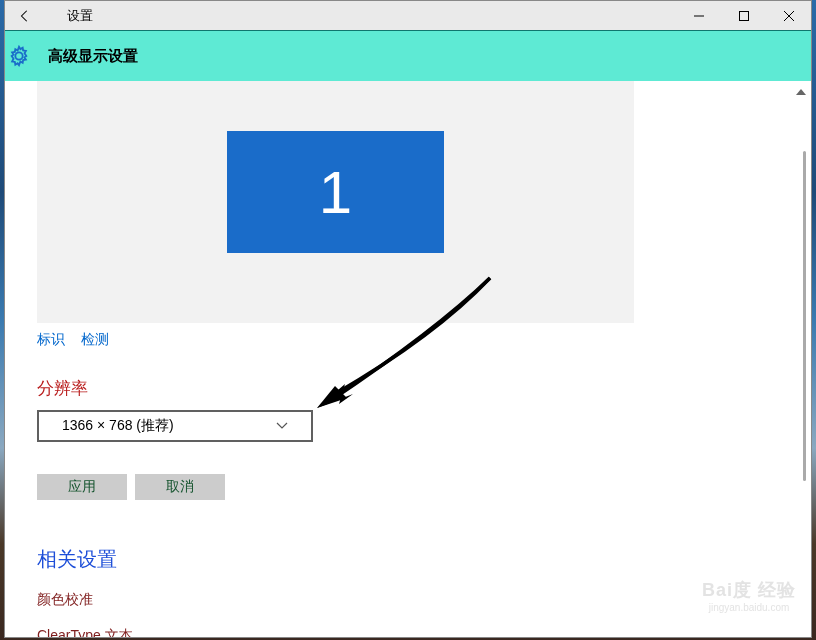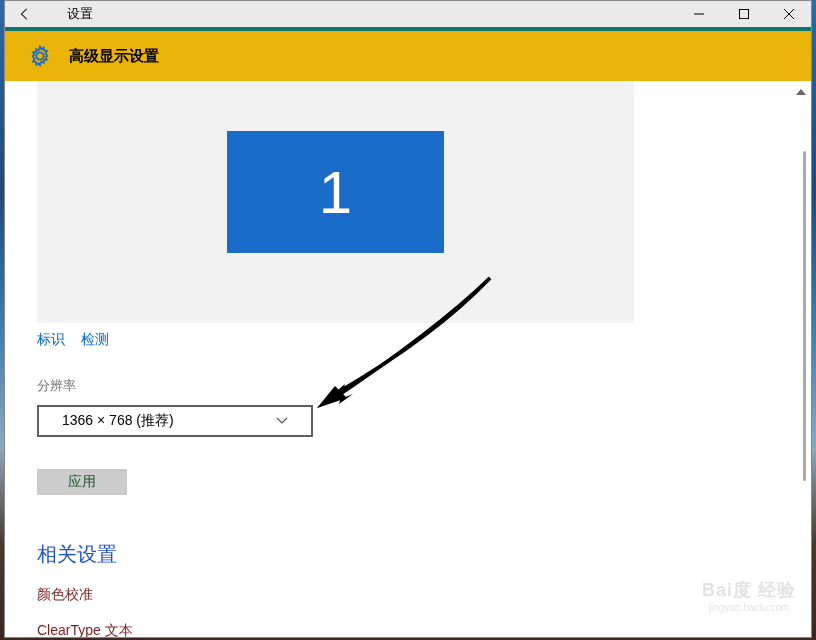--- a/index.html
+++ b/index.html
@@ -25,21 +25,21 @@
       border: 1px solid #888;
       display: flex;
       flex-direction: column;
     }
     .titlebar {
       height: 30px;
       background: #eaeaea;
       display: flex;
       align-items: center;
       padding-left: 10px;
-      border-bottom: 4px solid #0f766e;
+      border-bottom: 1px solid #0f766e;
     }
     .back-btn {
       width: 20px;
       height: 20px;
       display: flex;
       align-items: center;
       justify-content: center;
       font-size: 16px;
       cursor: pointer;
     }
@@ -59,24 +59,24 @@
       align-items: center;
       justify-content: center;
       cursor: pointer;
     }
     .win-btn svg {
       width: 10px;
       height: 10px;
     }
     .subheader {
       height: 50px;
-      background: #eab308;
-      display: flex;
-      align-items: center;
-      padding-left: 24px;
+      background: #5eead4;
+      display: flex;
+      align-items: center;
+      padding-left: 3px;
     }
     .gear-icon {
       width: 22px;
       height: 22px;
       color: #005fb8;
     }
     .subheader-title {
       margin-left: 18px;
       font-size: 15px;
       font-weight: bold;
@@ -116,22 +116,22 @@
     }
     .monitor-links a {
       color: #0066cc;
       font-size: 14px;
       text-decoration: none;
       cursor: pointer;
       text-align: right;
     }
     .section-label {
       margin-top: 28px;
-      font-size: 13px;
-      color: #737373;
+      font-size: 17px;
+      color: #b91c1c;
     }
     .dropdown {
       margin-top: 10px;
       width: 276px;
       height: 32px;
       border: 2px solid #606060;
       display: flex;
       align-items: center;
       padding: 0 23px;
       cursor: pointer;
@@ -265,20 +265,21 @@
       <span class="dropdown-text">1366 × 768 (推荐)</span>
       <span class="dropdown-chevron">
         <svg width="12" height="8" viewBox="0 0 12 8">
             <path d="M1 1 L6 6 L11 1" stroke="#555" stroke-width="1.2" fill="none"></path>
           </svg>
       </span>
     </div>
 
     <div class="button-row">
       <button class="action-btn">应用</button>
+      <button class="action-btn">取消</button>
     </div>
 
     <div class="related-header">相关设置</div>
     <a class="related-link">颜色校准</a>
     <a class="related-link">ClearType 文本</a>
   </div>
 
   <div class="scroll-up">
     <svg width="10" height="6" viewBox="0 0 10 6">
         <path d="M0 6 L5 0 L10 6 Z" fill="#666"></path>

